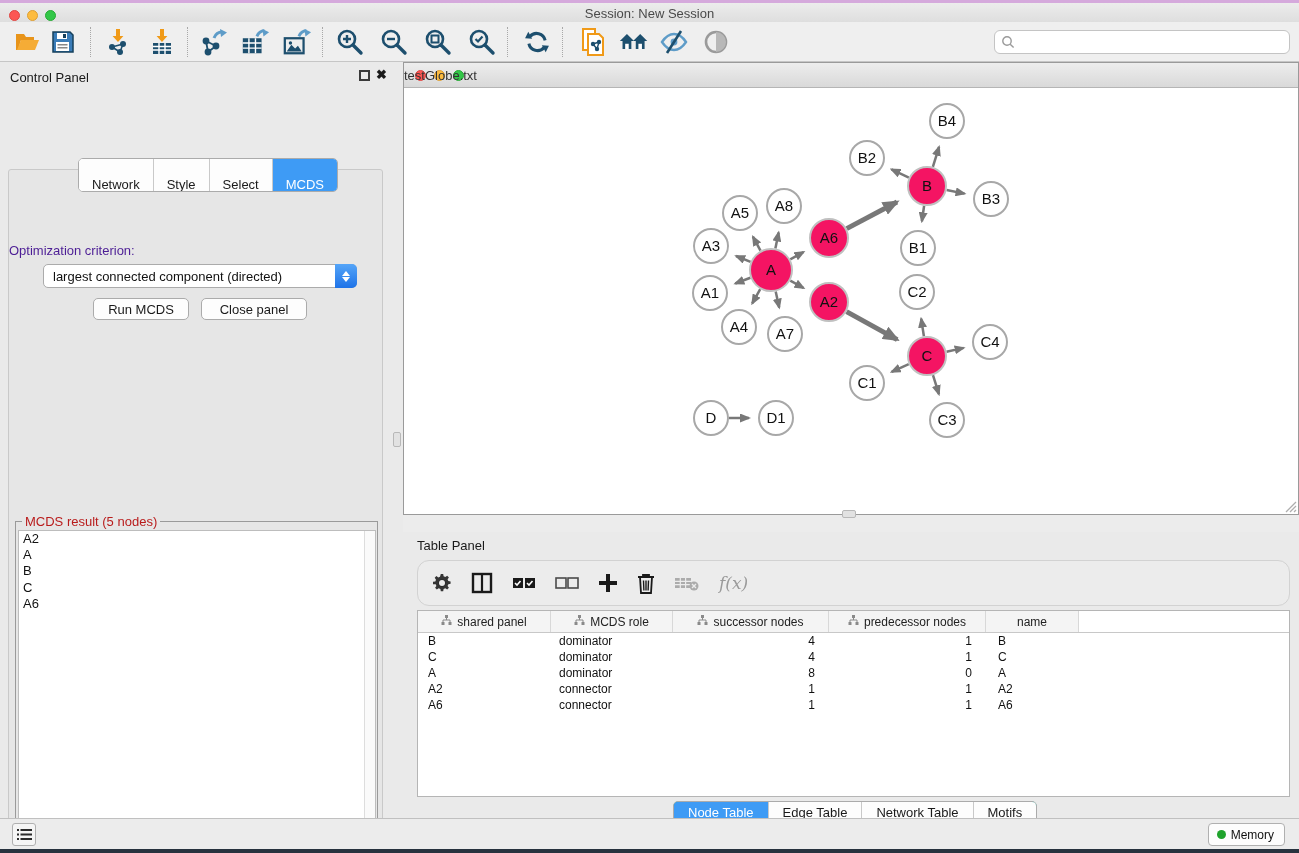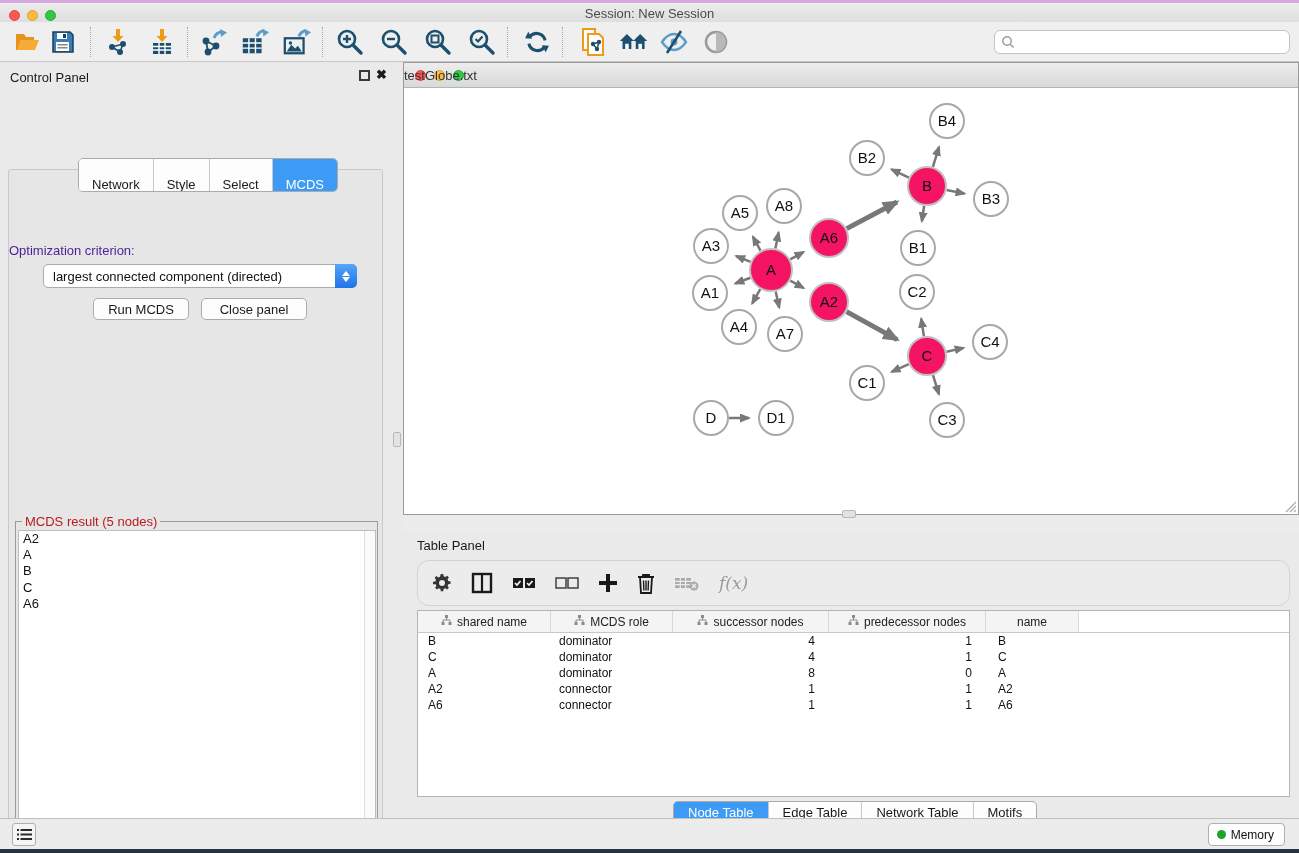--- a/index.html
+++ b/index.html
@@ -529,21 +529,21 @@
 
     <div class="dtable">
       <div class="dt-header" id="dt-header">
           <div class="dt-hcell" style="width: 133px;">
             <span><svg width="11" height="11" viewBox="0 0 11 11">
                 <rect x="4" y="0" width="3" height="3" fill="#8a8a8a"></rect>
                 <rect x="0.5" y="7" width="3" height="3" fill="#8a8a8a"></rect>
                 <rect x="7.5" y="7" width="3" height="3" fill="#8a8a8a"></rect>
                 <path d="M5.5 3v2M2 7V5h7v2" fill="none" stroke="#8a8a8a" stroke-width="1"></path>
               </svg></span>
-            <span>shared name</span>
+            <span>shared panel</span>
           </div>
           <div class="dt-hcell" style="width: 122px;">
             <span><svg width="11" height="11" viewBox="0 0 11 11">
                 <rect x="4" y="0" width="3" height="3" fill="#8a8a8a"></rect>
                 <rect x="0.5" y="7" width="3" height="3" fill="#8a8a8a"></rect>
                 <rect x="7.5" y="7" width="3" height="3" fill="#8a8a8a"></rect>
                 <path d="M5.5 3v2M2 7V5h7v2" fill="none" stroke="#8a8a8a" stroke-width="1"></path>
               </svg></span>
             <span>MCDS role</span>
           </div>

